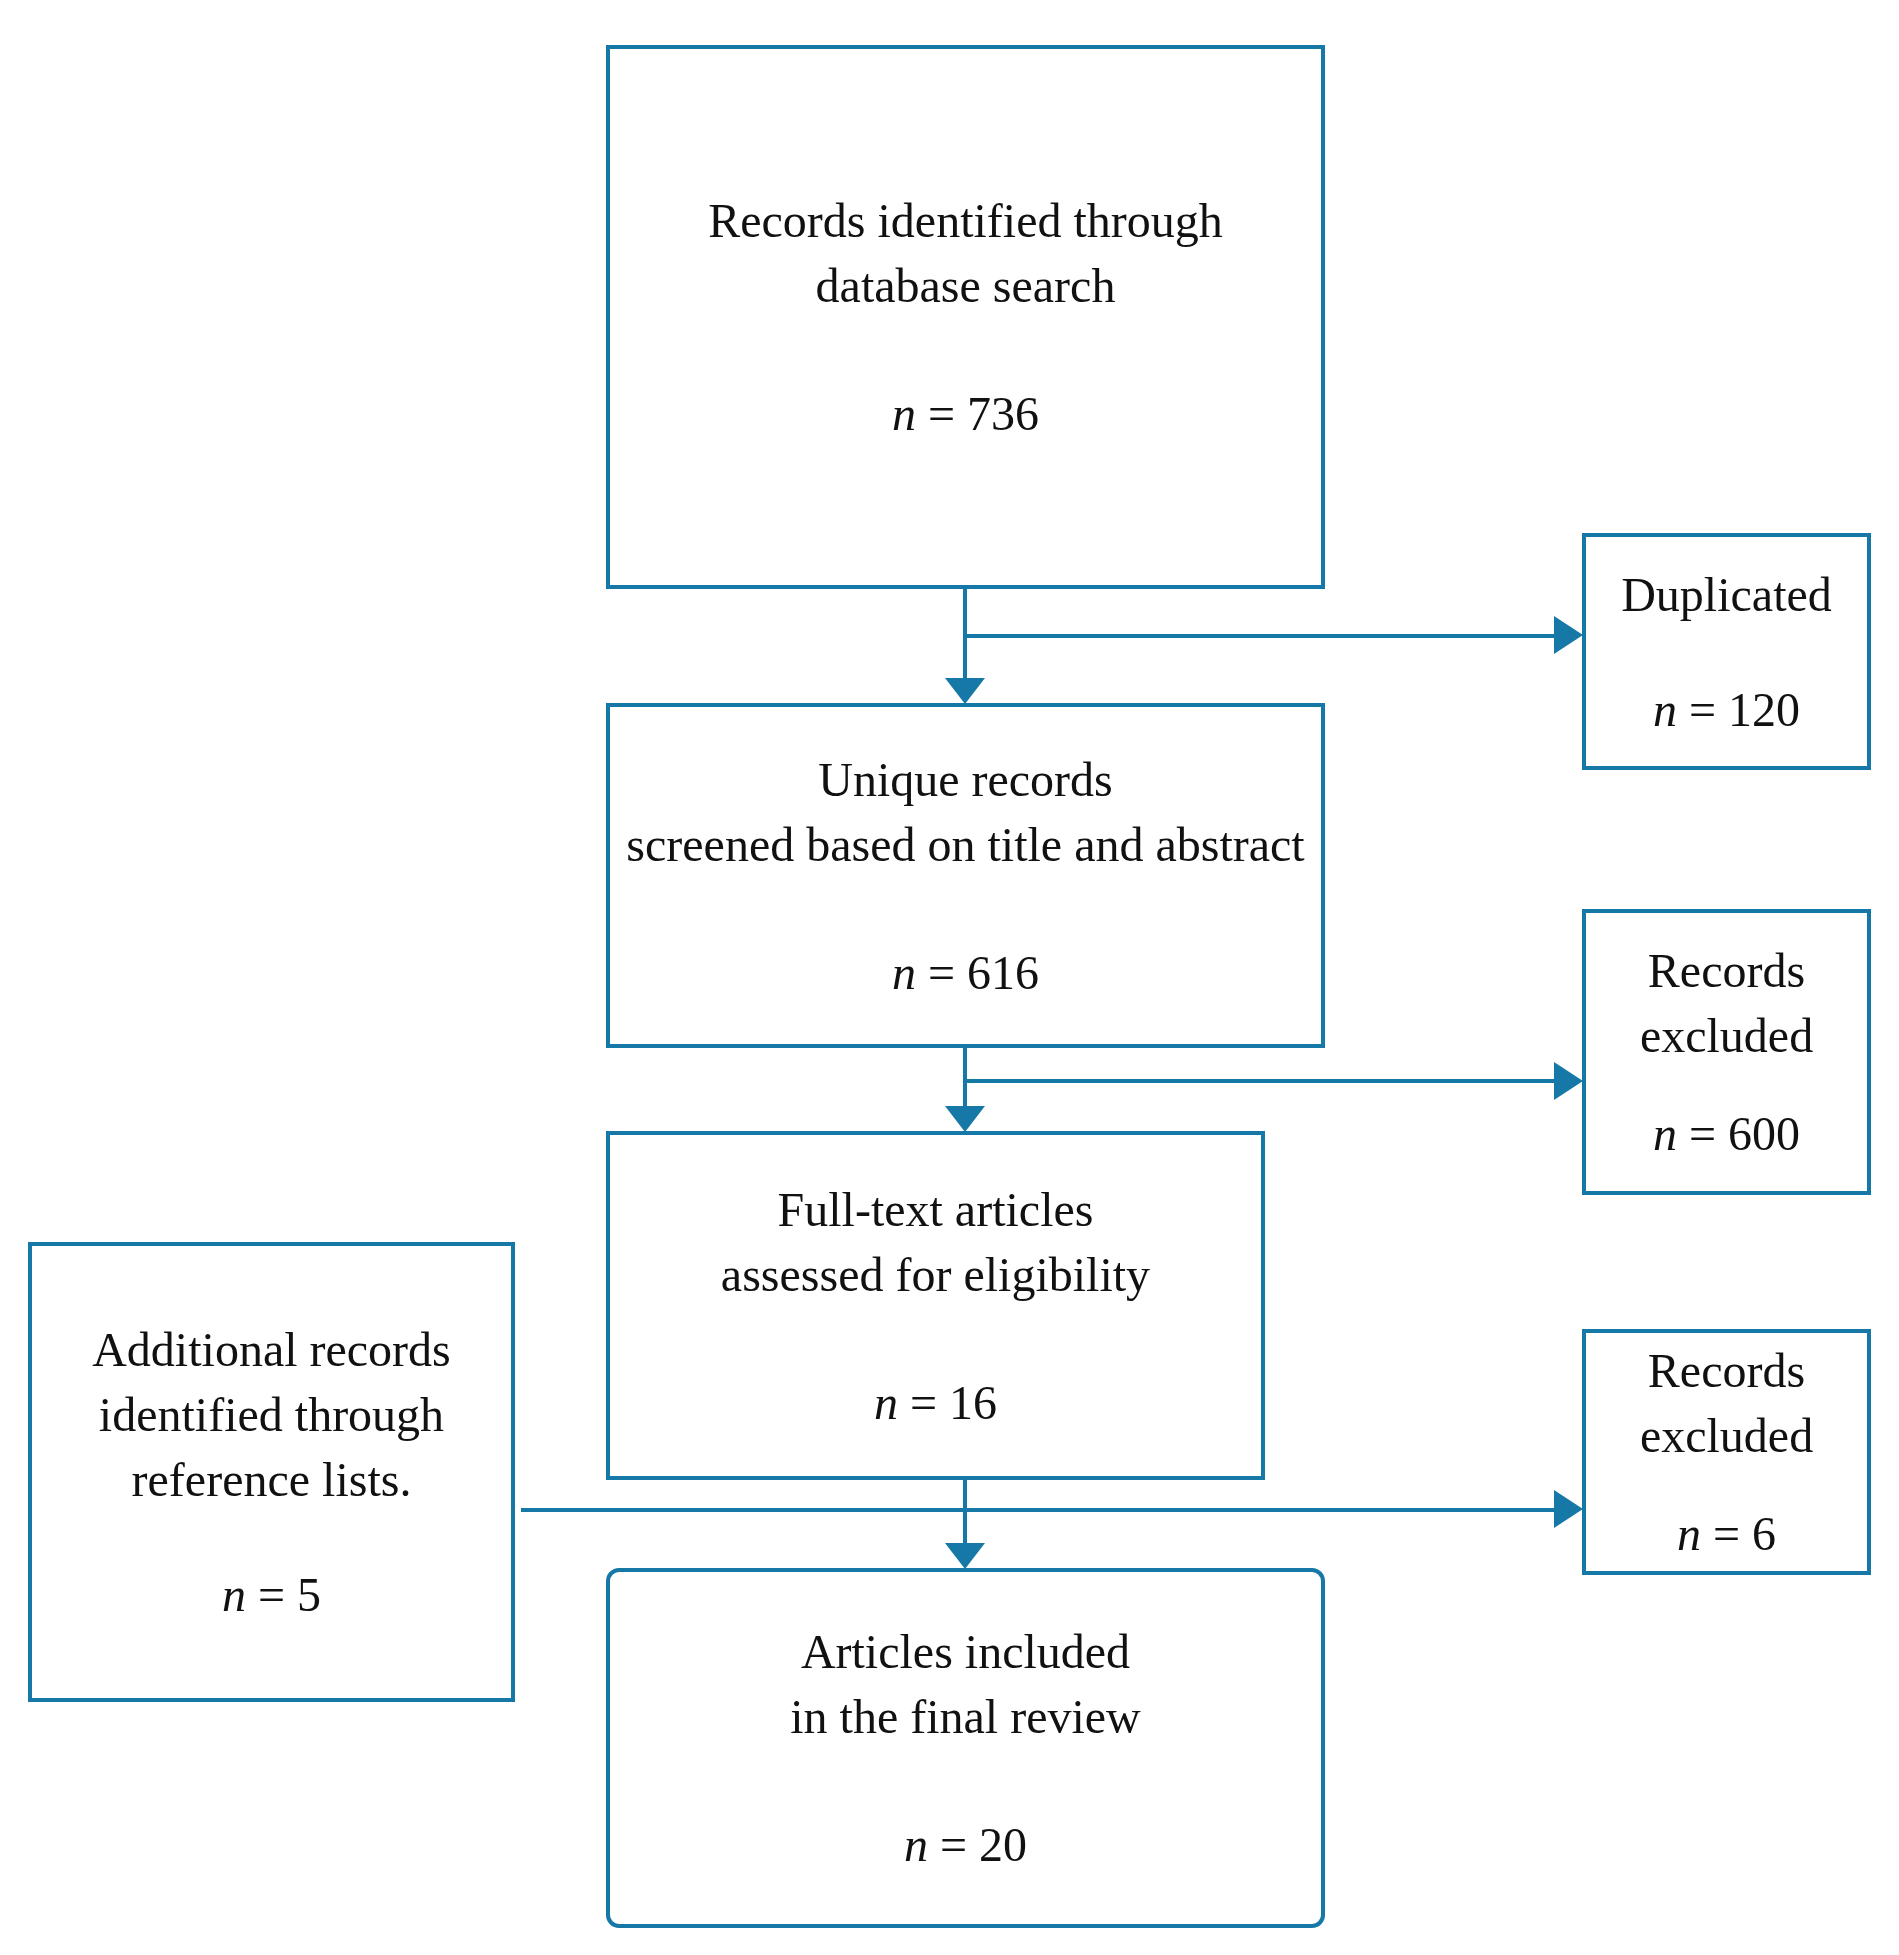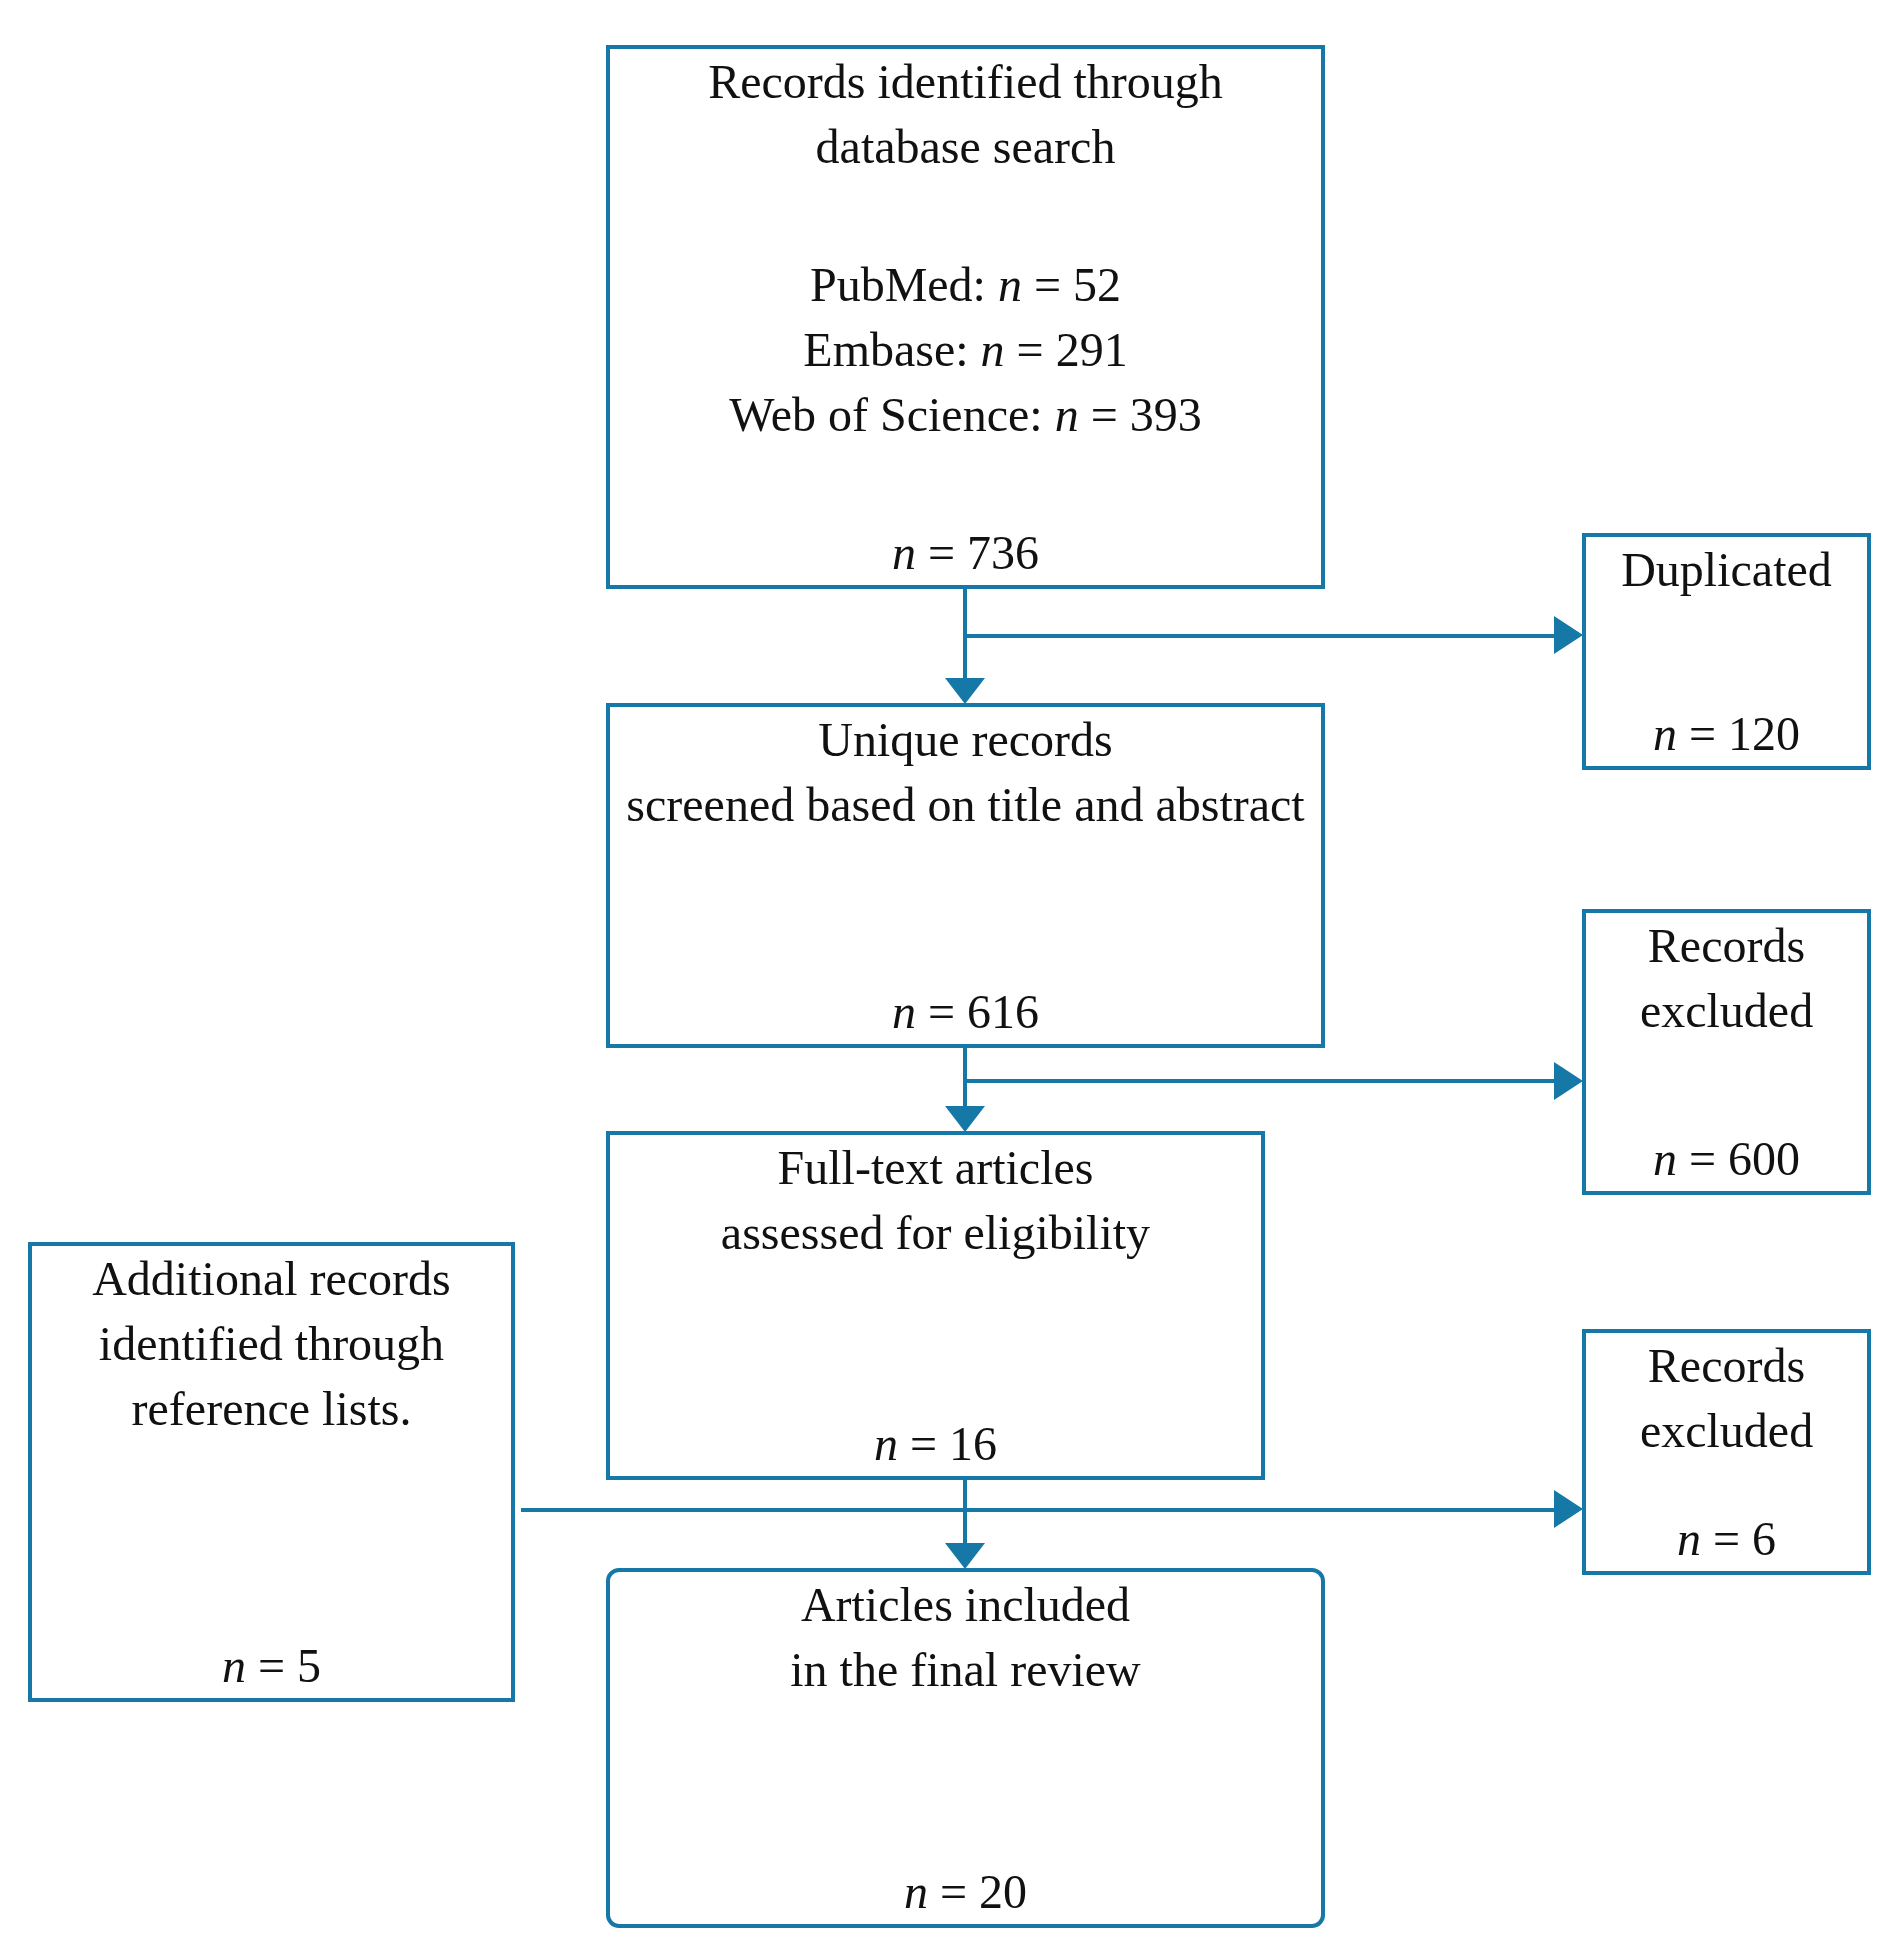--- a/index.html
+++ b/index.html
@@ -17,21 +17,21 @@
     color:var(--ink);
     font-size:48px;
   }
   .box{
     position:absolute;
     border:4.2px solid var(--teal);
     background:#ffffff;
     display:flex;
     flex-direction:column;
     align-items:center;
-    justify-content:space-between;
+    justify-content:center;
     text-align:center;
   }
   .line{line-height:65px;white-space:nowrap;}
   .title{display:block;}
   .nline{line-height:65px;white-space:nowrap;}
   .nvar{font-style:italic;}
   .gap-md{margin-top:63px;}
   .gap-sm{margin-top:50px;}
   .gap-xs{margin-top:33px;}
 
@@ -79,25 +79,20 @@
 </style>
 </head>
 <body>
 
 <div id="canvas">
 
   <div class="box" id="box-identified">
     <div class="title">
       <div class="line">Records identified through</div>
       <div class="line">database search</div>
-    </div>
-    <div class="gap-md">
-      <div class="nline"><span>PubMed: </span><span class="nvar">n</span><span> = 52</span></div>
-      <div class="nline"><span>Embase: </span><span class="nvar">n</span><span> = 291</span></div>
-      <div class="nline"><span>Web of Science: </span><span class="nvar">n</span><span> = 393</span></div>
     </div>
     <div class="nline gap-md"><span></span><span class="nvar">n</span><span> = 736</span></div>
   </div>
 
   <div class="box" id="box-duplicated">
     <div class="title">
       <div class="line">Duplicated</div>
     </div>
     <div class="nline gap-sm"><span></span><span class="nvar">n</span><span> = 120</span></div>
   </div>

